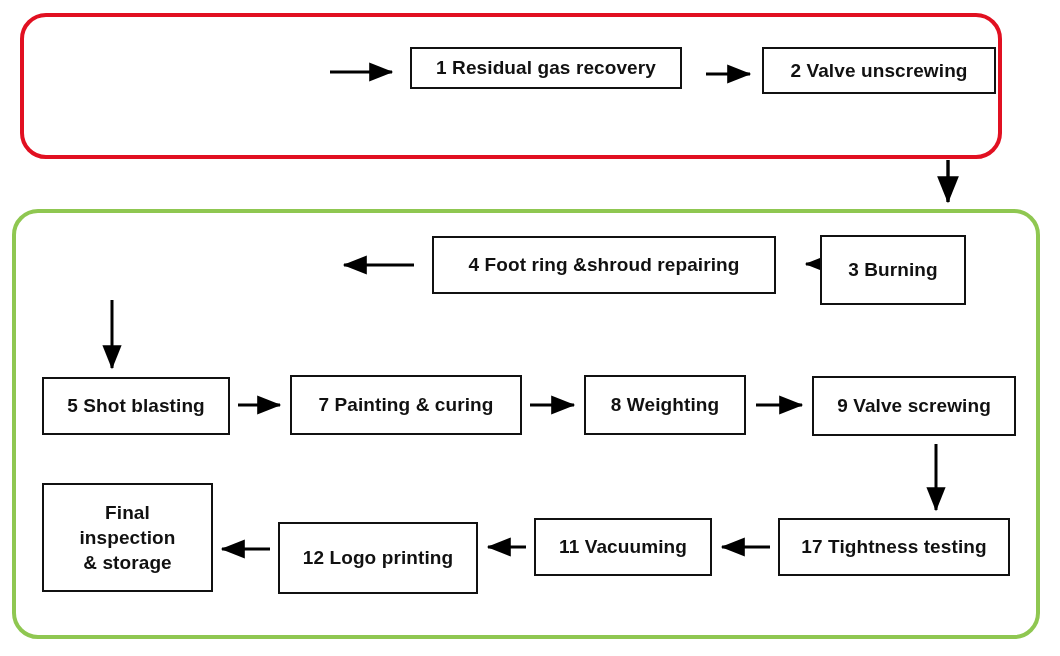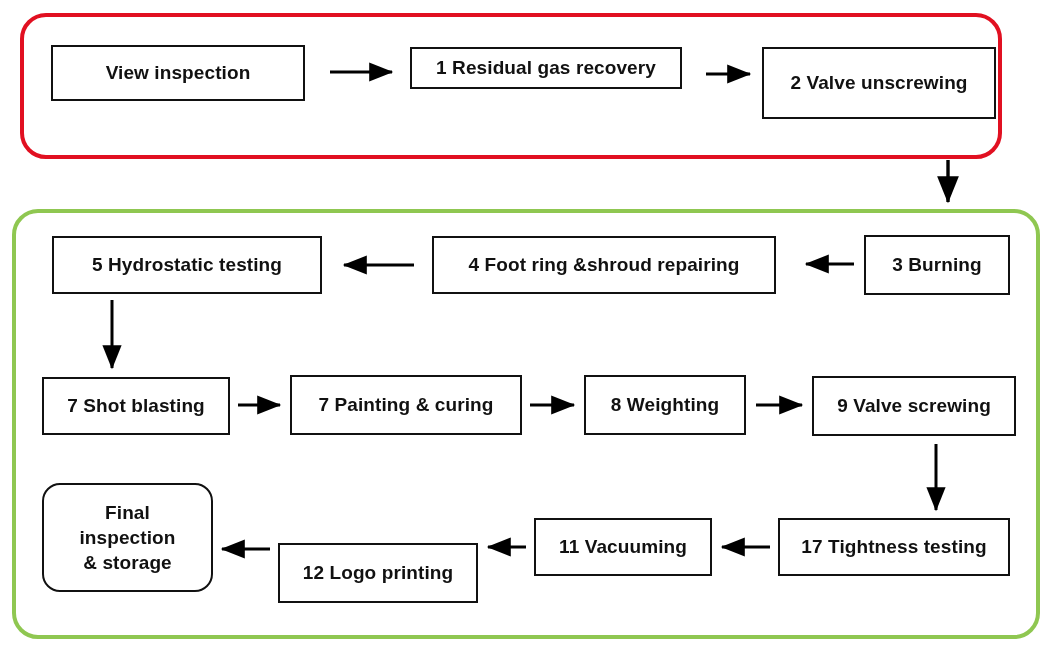--- a/index.html
+++ b/index.html
@@ -49,21 +49,20 @@
     color: #111111;
     font-size: 19px;
     font-weight: 700;
     letter-spacing: 0.1px;
     line-height: 1.25;
     padding: 2px 6px;
   }
   .node.multiline {
     font-size: 19px;
     line-height: 1.32;
-    border-radius: 18px;
   }
   
   #arrows {
     position: absolute;
     left: 0;
     top: 0;
     width: 1060px;
     height: 656px;
     pointer-events: none;
   }
@@ -97,30 +96,28 @@
     <line x1="530" y1="405" x2="574" y2="405" stroke="#000000" stroke-width="3" marker-end="url(#ah)"></line>
     <line x1="756" y1="405" x2="802" y2="405" stroke="#000000" stroke-width="3" marker-end="url(#ah)"></line>
 
     <line x1="936" y1="444" x2="936" y2="510" stroke="#000000" stroke-width="3" marker-end="url(#ah)"></line>
 
     <line x1="770" y1="547" x2="722" y2="547" stroke="#000000" stroke-width="3" marker-end="url(#ah)"></line>
     <line x1="526" y1="547" x2="488" y2="547" stroke="#000000" stroke-width="3" marker-end="url(#ah)"></line>
     <line x1="270" y1="549" x2="222" y2="549" stroke="#000000" stroke-width="3" marker-end="url(#ah)"></line>
   </svg>
 
-  <div class="node" style="left: 51px; top: 45px; width: 254px; height: 56px;">View inspection</div>
   <div class="node" style="left: 410px; top: 47px; width: 272px; height: 42px;">1 Residual gas recovery</div>
-  <div class="node" style="left: 762px; top: 47px; width: 234px; height: 72px;">2 Valve unscrewing</div>
-  <div class="node" style="left: 864px; top: 235px; width: 146px; height: 60px;">3 Burning</div>
+  <div class="node" style="left: 762px; top: 47px; width: 234px; height: 47px;">2 Valve unscrewing</div>
+  <div class="node" style="left: 820px; top: 235px; width: 146px; height: 70px;">3 Burning</div>
   <div class="node" style="left: 432px; top: 236px; width: 344px; height: 58px;">4 Foot ring &amp;shroud repairing</div>
-  <div class="node" style="left: 52px; top: 236px; width: 270px; height: 58px;">5 Hydrostatic testing</div>
-  <div class="node" style="left: 42px; top: 377px; width: 188px; height: 58px;">7 Shot blasting</div>
+  <div class="node" style="left: 42px; top: 377px; width: 188px; height: 58px;">5 Shot blasting</div>
   <div class="node" style="left: 290px; top: 375px; width: 232px; height: 60px;">7 Painting &amp; curing</div>
   <div class="node" style="left: 584px; top: 375px; width: 162px; height: 60px; text-align: center;">8 Weighting</div>
   <div class="node" style="left: 812px; top: 376px; width: 204px; height: 60px;">9 Valve screwing</div>
   <div class="node" style="left: 778px; top: 518px; width: 232px; height: 58px;">17 Tightness testing</div>
   <div class="node" style="left: 534px; top: 518px; width: 178px; height: 58px;">11 Vacuuming</div>
-  <div class="node" style="left: 278px; top: 522px; width: 200px; height: 60px; margin-top: 21px;">12 Logo printing</div>
+  <div class="node" style="left: 278px; top: 522px; width: 200px; height: 72px;">12 Logo printing</div>
   <div class="node multiline" style="left: 42px; top: 483px; width: 171px; height: 109px; white-space: pre-line;">Final
 inspection
 &amp; storage</div>
 
 </div>
 
 </body></html>

